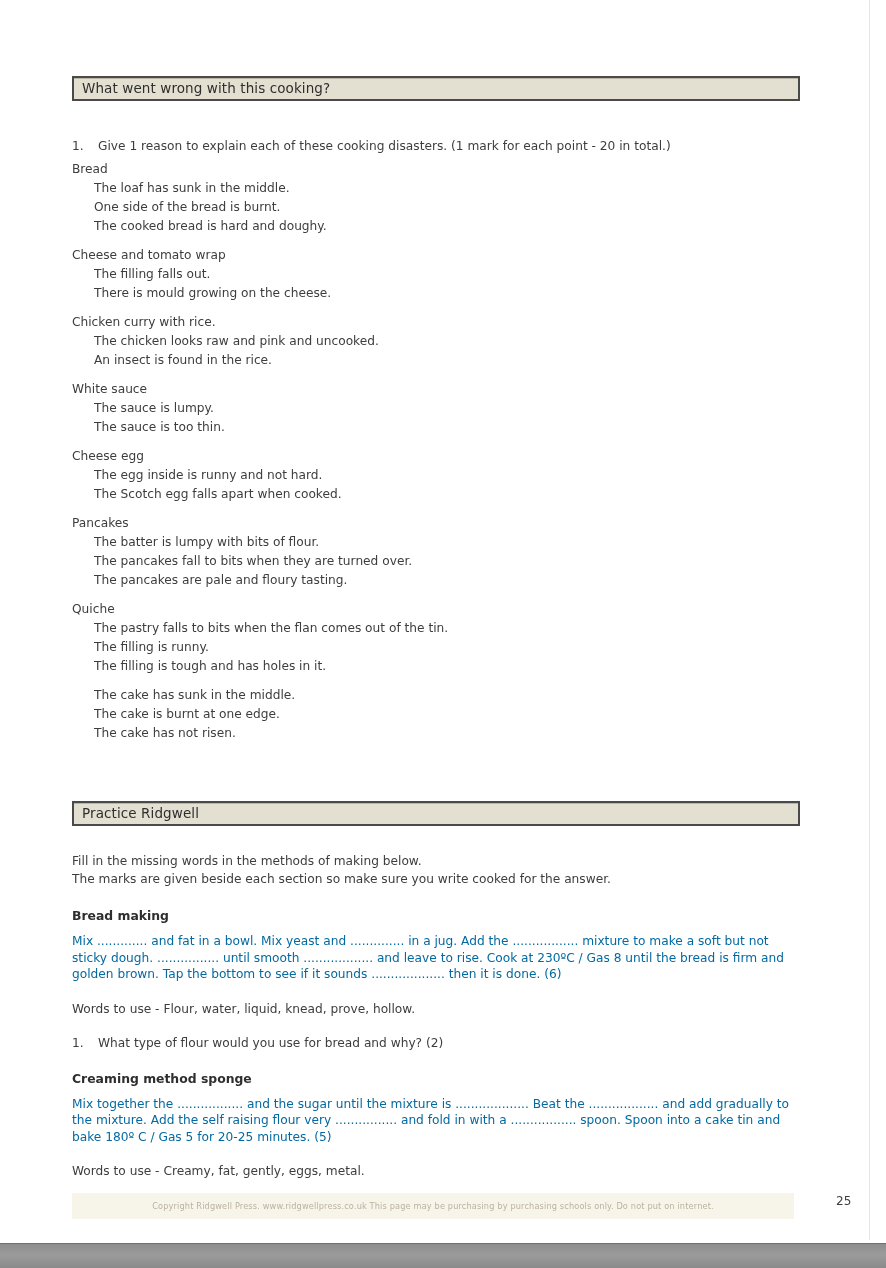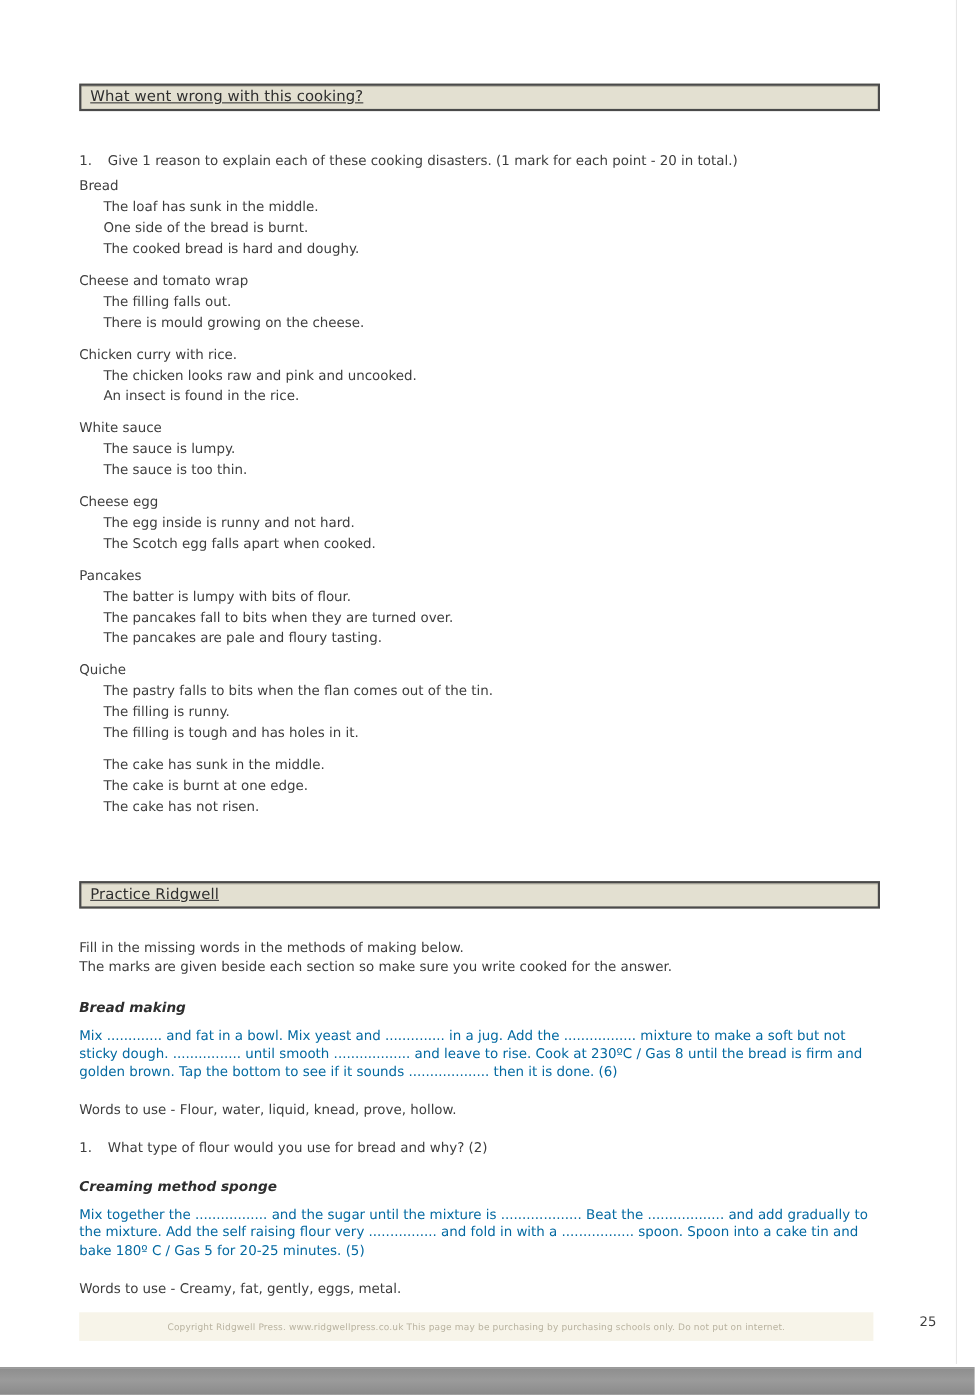--- a/index.html
+++ b/index.html
@@ -29,21 +29,20 @@
   
   .banner {
     border: 2px solid #4a4a4a;
     background: #e3e0d1;
     box-sizing: border-box;
     height: 25px;
     display: flex;
     align-items: center;
     padding-left: 8px;
     box-shadow: 0 1px 0 #b9b6a8 inset;
-    text-decoration: underline;
   }
   .banner-text {
     font-size: 13.5px;
     color: #2e2e2e;
     letter-spacing: 0.1px;
     line-height: 1;
   }
 
   #banner-cooking { position: absolute; left: 72px; top: 76px; width: 728px; }
   #banner-practice { position: absolute; left: 72px; top: 801px; width: 728px; }
@@ -90,21 +89,20 @@
     width: 730px;
   }
   .intro-line {
     font-size: 12.2px;
     line-height: 18px;
     color: #3d3d3d;
   }
   .method-title {
     font-size: 12.4px;
     font-weight: bold;
-    font-style: italic;
     color: #2e2e2e;
     margin-top: 20px;
     margin-bottom: 10px;
   }
   .method-para {
     font-size: 12.2px;
     line-height: 16.5px;
     color: #0369a1;
     text-align: left;
     width: 730px;

